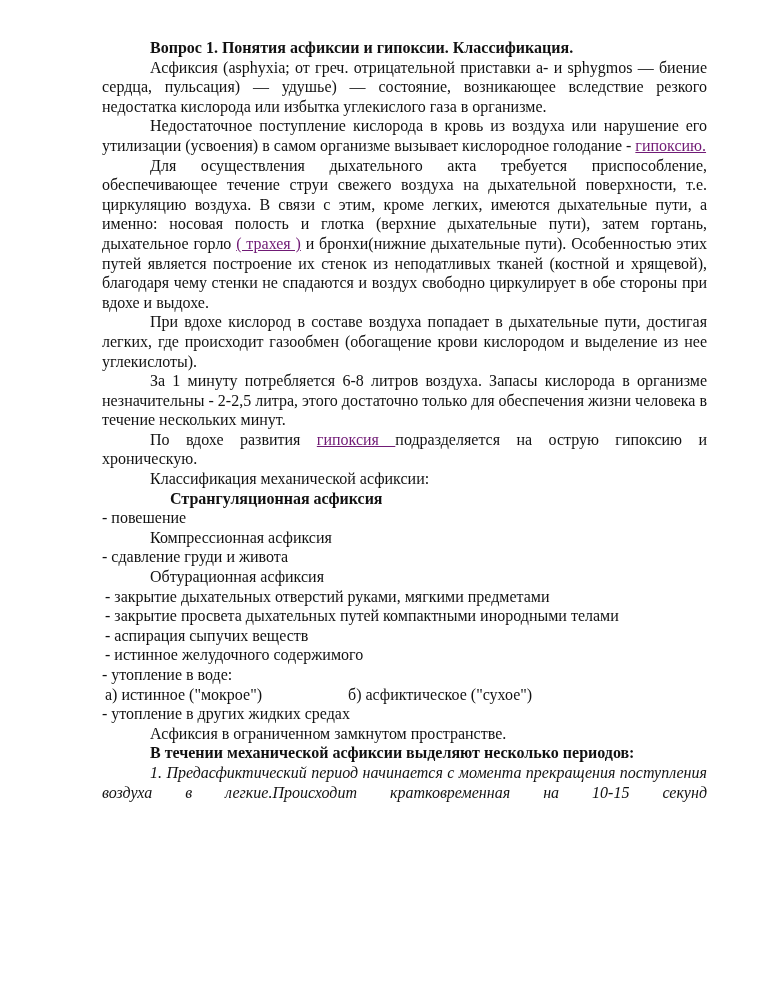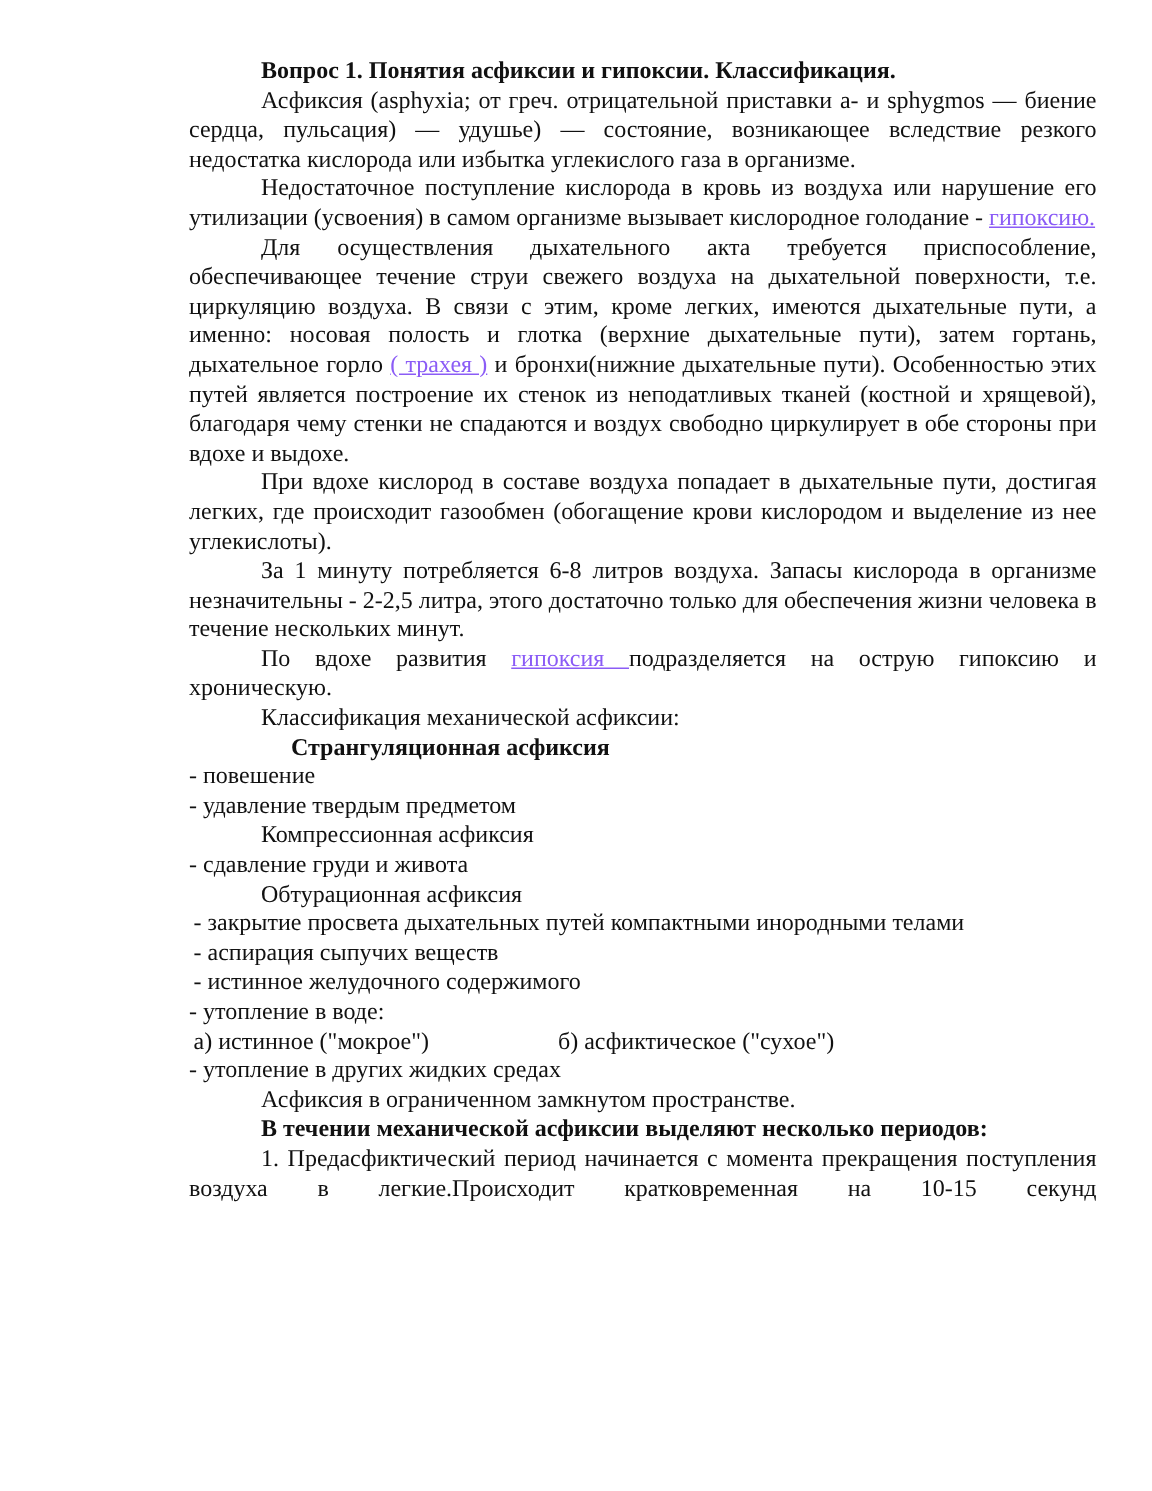--- a/index.html
+++ b/index.html
@@ -1,37 +1,37 @@
 <!DOCTYPE html>
 <html><head>
 <meta charset="utf-8">
 <style>
   html, body { margin: 0; padding: 0; background: #ffffff; }
   body { width: 768px; height: 994px; overflow: hidden; position: relative; }
   .page {
     position: absolute;
-    left: 126px;
+    left: 102px;
     top: 38px;
     width: 605px;
     font-family: "Liberation Serif", "DejaVu Serif", serif;
     font-size: 16px;
     line-height: 19.6px;
     color: #111111;
   }
   .p { margin: 0; text-align: justify; }
   .ind { text-indent: 48px; }
   .ind2 { padding-left: 68px; font-weight: bold; }
   .ind1 { padding-left: 48px; }
   .b { font-weight: bold; }
   .li { margin: 0; white-space: pre; }
   .li-sp { margin: 0; padding-left: 3px; white-space: pre; }
-  a.lnk { color: #8b5cf6; text-decoration: underline; }
+  a.lnk { color: #701a75; text-decoration: underline; }
   .pair { display: flex; margin: 0; padding-left: 3px; }
   .pair .a { width: 243px; }
-  .last { text-align: justify; text-align-last: justify; }
+  .last { text-align: justify; text-align-last: justify; font-style: italic; }
 </style>
 </head>
 <body>
 
 <div class="page">
   <p class="p ind b">Вопрос 1. Понятия асфиксии и гипоксии. Классификация.</p>
 
   <p class="p ind">Асфиксия (asphyxia; от греч. отрицательной приставки а- и sphygmos — биение сердца, пульсация) — удушье) — состояние, возникающее вследствие резкого недостатка кислорода или избытка углекислого газа в организме.</p>
 
   <p class="p ind"><span>Недостаточное поступление кислорода в кровь из воздуха или нарушение его утилизации (усвоения) в самом организме вызывает кислородное голодание - </span><a class="lnk" href="#">гипоксию.</a></p>
@@ -40,26 +40,26 @@
 
   <p class="p ind">При вдохе кислород в составе воздуха попадает в дыхательные пути, достигая легких, где происходит газообмен (обогащение крови кислородом и выделение из нее углекислоты).</p>
 
   <p class="p ind">За 1 минуту потребляется 6-8 литров воздуха. Запасы кислорода в организме незначительны - 2-2,5 литра, этого достаточно только для обеспечения жизни человека в течение нескольких минут.</p>
 
   <p class="p ind"><span>По вдохе развития </span><a class="lnk" href="#">гипоксия </a><span>подразделяется на острую гипоксию и хроническую.</span></p>
 
   <p class="p ind1">Классификация механической асфиксии:</p>
   <p class="p ind2">Странгуляционная асфиксия</p>
   <p class="li">- повешение</p>
-  <p class="li">- удавление твердым предметом</p>
 
   <p class="p ind1">Компрессионная асфиксия</p>
   <p class="li">- сдавление груди и живота</p>
 
   <p class="p ind1">Обтурационная асфиксия</p>
+  <p class="li-sp">- закрытие дыхательных отверстий руками, мягкими предметами</p>
   <p class="li-sp">- закрытие просвета дыхательных путей компактными инородными телами</p>
   <p class="li-sp">- аспирация сыпучих веществ</p>
   <p class="li-sp">- истинное желудочного содержимого</p>
   <p class="li">- утопление в воде:</p>
   <div class="pair">
     <span class="a">а) истинное ("мокрое")</span>
     <span>б) асфиктическое ("сухое")</span>
   </div>
   <p class="li">- утопление в других жидких средах</p>
 

